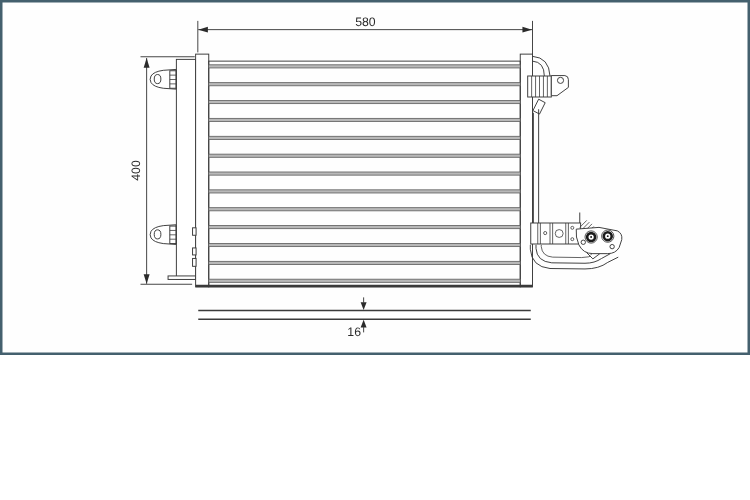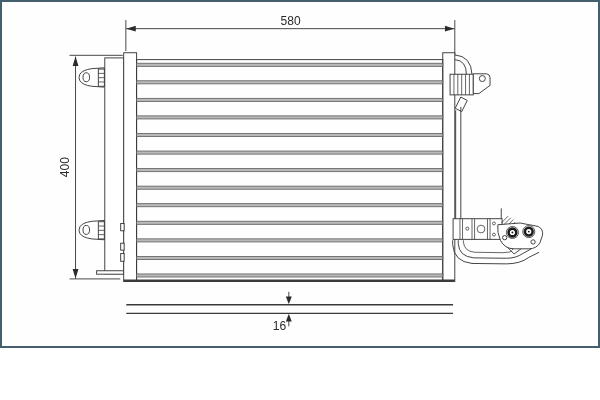--- a/index.html
+++ b/index.html
@@ -1,21 +1,21 @@
 <!DOCTYPE html>
 <html style="--frame: #44606e; --bg: #fefefe; --line: #3a3a3a; --ink: #2b2b2b; --tube: #b8b8b8; --tube-edge: #5a5a5a; --ring: #1b1b1b;"><head>
 <meta charset="utf-8">
 <style>
   :root{
     --frame:#44606e; --bg:#fefefe; --line:#3a3a3a; --ink:#2b2b2b;
     --tube:#b8b8b8; --tube-edge:#5a5a5a; --ring:#1b1b1b;
   }
   html,body{margin:0;padding:0;background:#fff;}
   .frame{
-    width:600px;height:348px;box-sizing:border-box;
+    width:600px;height:284px;box-sizing:border-box;
     border:2px solid var(--frame);background:var(--bg);
     position:relative;overflow:hidden;
   }
   svg{display:block;width:100%;height:100%;}
   .ln{stroke:var(--line);fill:none;stroke-width:1.1;}
   .thin{stroke:var(--line);fill:none;stroke-width:0.9;}
   .fw{fill:#fff;stroke:var(--line);stroke-width:1.1;}
   .dimline{stroke:var(--ink);fill:none;stroke-width:1;}
   .arrow{fill:var(--ink);stroke:none;}
   .dim-label{font:14px "Liberation Sans",sans-serif;fill:var(--ink);}

